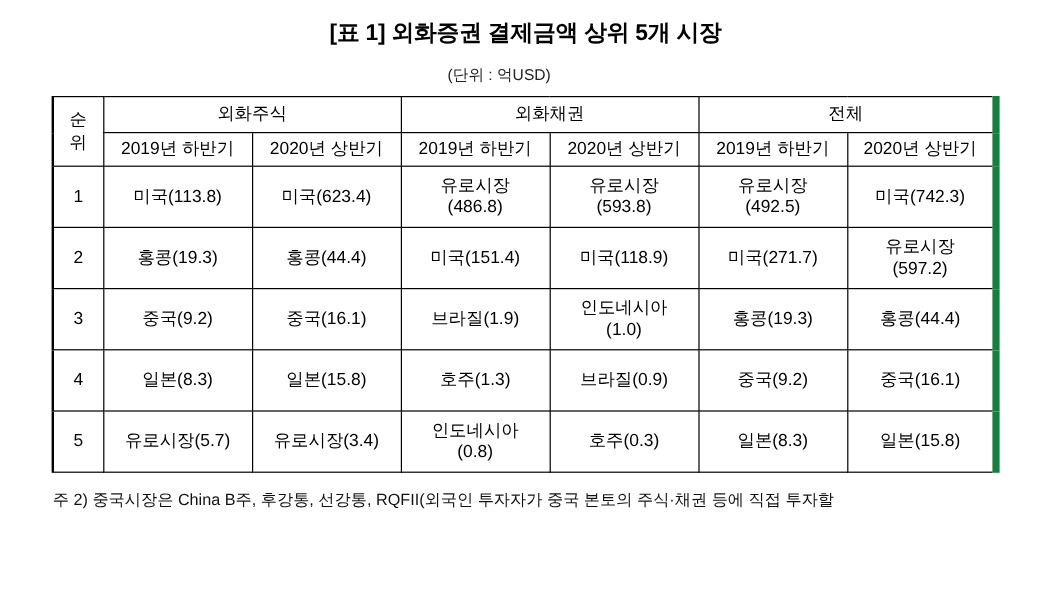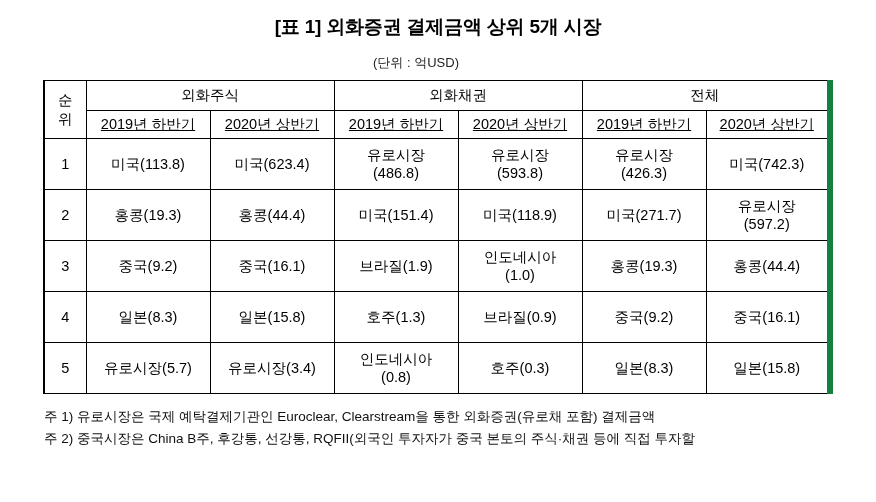--- a/index.html
+++ b/index.html
@@ -49,21 +49,20 @@
   }
   table.main .outer-l{border-left:2px solid #000;}
   table.main .outer-r{border-right:6px solid #15803d;}
   .hdr-group{
     height:30px;
     font-size:15px;
   }
   .hdr-sub{
     height:28px;
     font-size:14px;
-    text-decoration:underline;
   }
   .rank-cell{
     width:42px;
     font-size:15px;
   }
   .rank-head{
     font-size:14px;
     line-height:1.05;
   }
   .data-row td{
@@ -141,21 +140,21 @@
         <td>
           <span class="two-line">유로시장</span>
           <span class="two-line">(486.8)</span>
         </td>
         <td class="bold">
           <span class="two-line">유로시장</span>
           <span class="two-line">(593.8)</span>
         </td>
         <td>
           <span class="two-line">유로시장</span>
-          <span class="two-line">(426.3)</span>
+          <span class="two-line">(492.5)</span>
         </td>
         <td class="bold outer-r">
           <span class="two-line">미국(742.3)</span>
           <span class="two-line"></span>
         </td>
       </tr>
 
       <tr class="data-row">
         <td class="rank-cell outer-l">2</td>
         <td>
@@ -264,17 +263,16 @@
         </td>
         <td class="bold outer-r">
           <span class="two-line">일본(15.8)</span>
           <span class="two-line"></span>
         </td>
       </tr>
     </tbody>
   </table>
 
   <div class="notes">
-    <span class="note-line">주 1) 유로시장은 국제 예탁결제기관인 Euroclear, Clearstream을 통한 외화증권(유로채 포함) 결제금액</span>
     <span class="note-line">주 2) 중국시장은 China B주, 후강통, 선강통, RQFII(외국인 투자자가 중국 본토의 주식·채권 등에 직접 투자할</span>
   </div>
 
 </div>
 
 </body></html>

